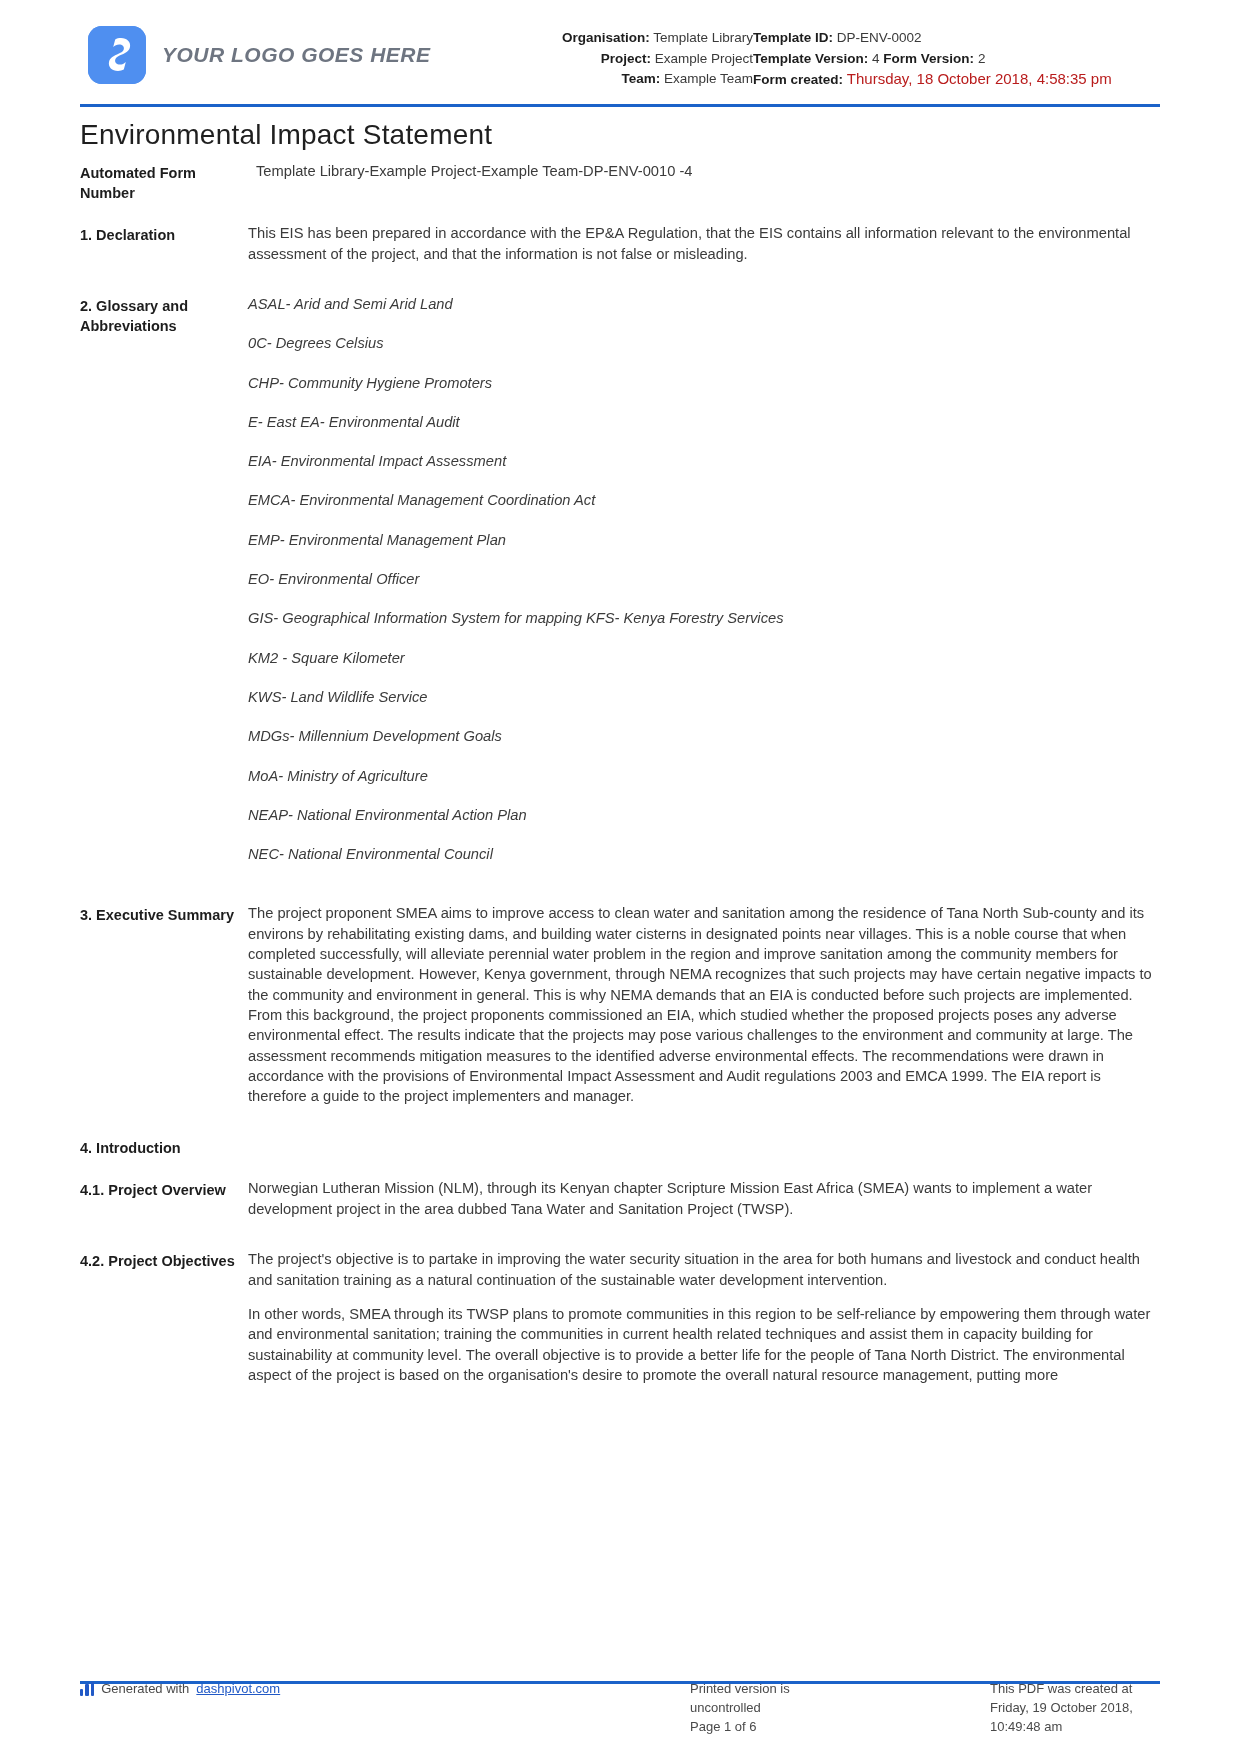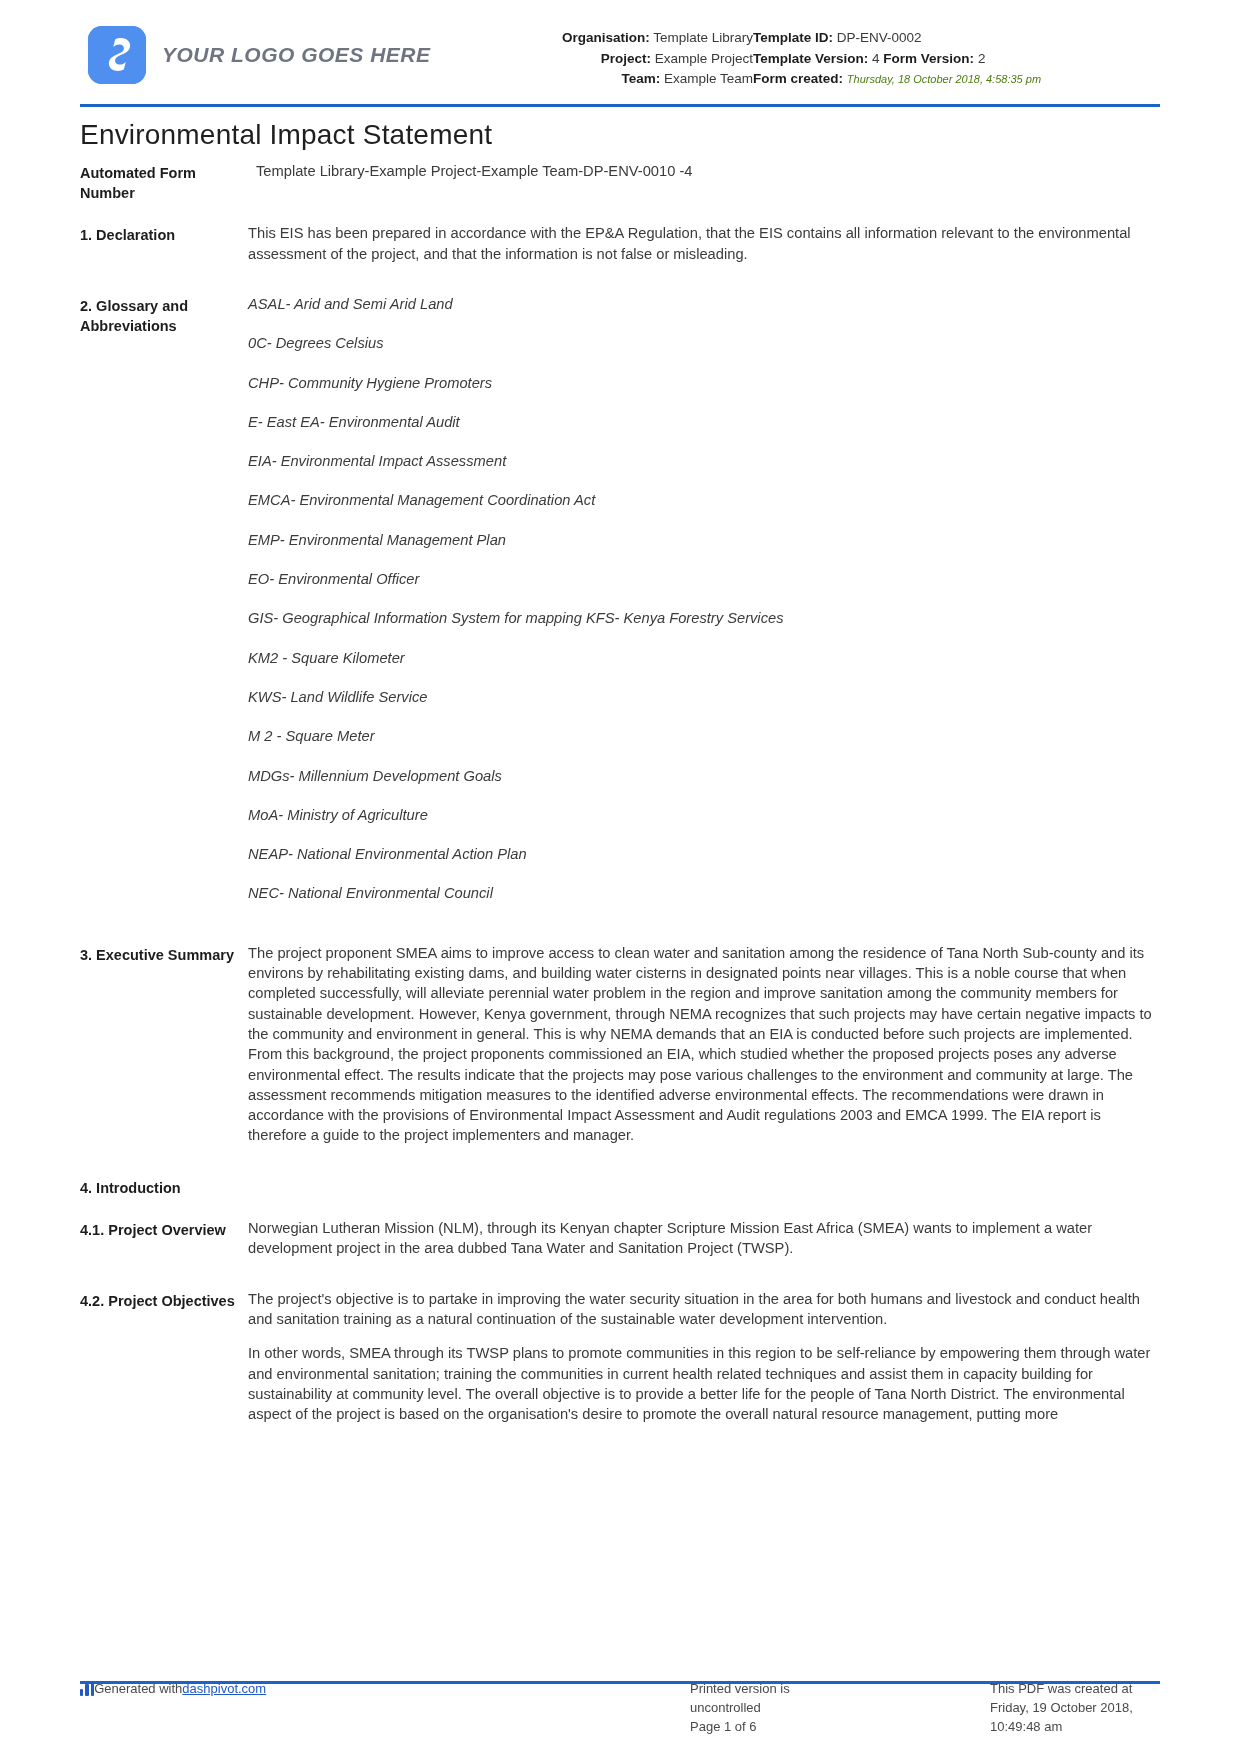--- a/index.html
+++ b/index.html
@@ -58,21 +58,21 @@
   .meta-col {
     font-size: 13.5px;
     line-height: 20.5px;
     color: #3a3a3a;
     padding-top: 10px;
   }
   .meta-col.left { flex: 0 0 335px; text-align: right; }
   .meta-col.right { flex: 1 1 auto; }
   .meta-col b { font-weight: bold; color: #1d1d1d; }
   .meta-line { white-space: normal; }
-  .meta-small { font-size: 11px; color: #4d7c0f; font-style: italic; }
+  .meta-small { font-size: 15px; color: #b91c1c; }
 
   .rule {
     height: 3px;
     background: #1b62c9;
     margin: 4px 80px 0 80px;
   }
 
   
   .doc-title {
     font-size: 28px;
@@ -149,21 +149,21 @@
     bottom: 18px;
     display: flex;
     align-items: flex-start;
     font-size: 13px;
     line-height: 19px;
     color: #4a4a4a;
   }
   .footer-col { flex: 1 1 33.33%; }
   .footer-col.mid { padding-left: 250px; }
   .footer-col.right { padding-left: 190px; }
-  .gen-with { display: flex; align-items: center; }
+  .gen-with { display: flex; align-items: center; gap: 7px; }
   .dash-link { color: #2159c6; text-decoration: underline; }
   .bars { display: inline-flex; align-items: flex-end; gap: 2px; height: 14px; }
   .bars i { display:block; width: 3.4px; background: #2159c6; border-radius: 1px; }
   .bars i:nth-child(1){ height: 7px; }
   .bars i:nth-child(2){ height: 12px; }
   .bars i:nth-child(3){ height: 14px; }
 </style>
 </head>
 <body>
 
@@ -240,21 +240,20 @@
           <li>0C- Degrees Celsius</li>
           <li>CHP- Community Hygiene Promoters</li>
           <li>E- East EA- Environmental Audit</li>
           <li>EIA- Environmental Impact Assessment</li>
           <li>EMCA- Environmental Management Coordination Act</li>
           <li>EMP- Environmental Management Plan</li>
           <li>EO- Environmental Officer</li>
           <li>GIS- Geographical Information System for mapping KFS- Kenya Forestry Services</li>
           <li>KM2 - Square Kilometer</li>
           <li>KWS- Land Wildlife Service</li>
-          <li>M 2 - Square Meter</li>
           <li>MDGs- Millennium Development Goals</li>
           <li>MoA- Ministry of Agriculture</li>
           <li>NEAP- National Environmental Action Plan</li>
           <li>NEC- National Environmental Council</li>
         </ul>
       </div>
     </div>
 
     <div class="row gap-lg">
       <div class="label">3. Executive Summary</div>

